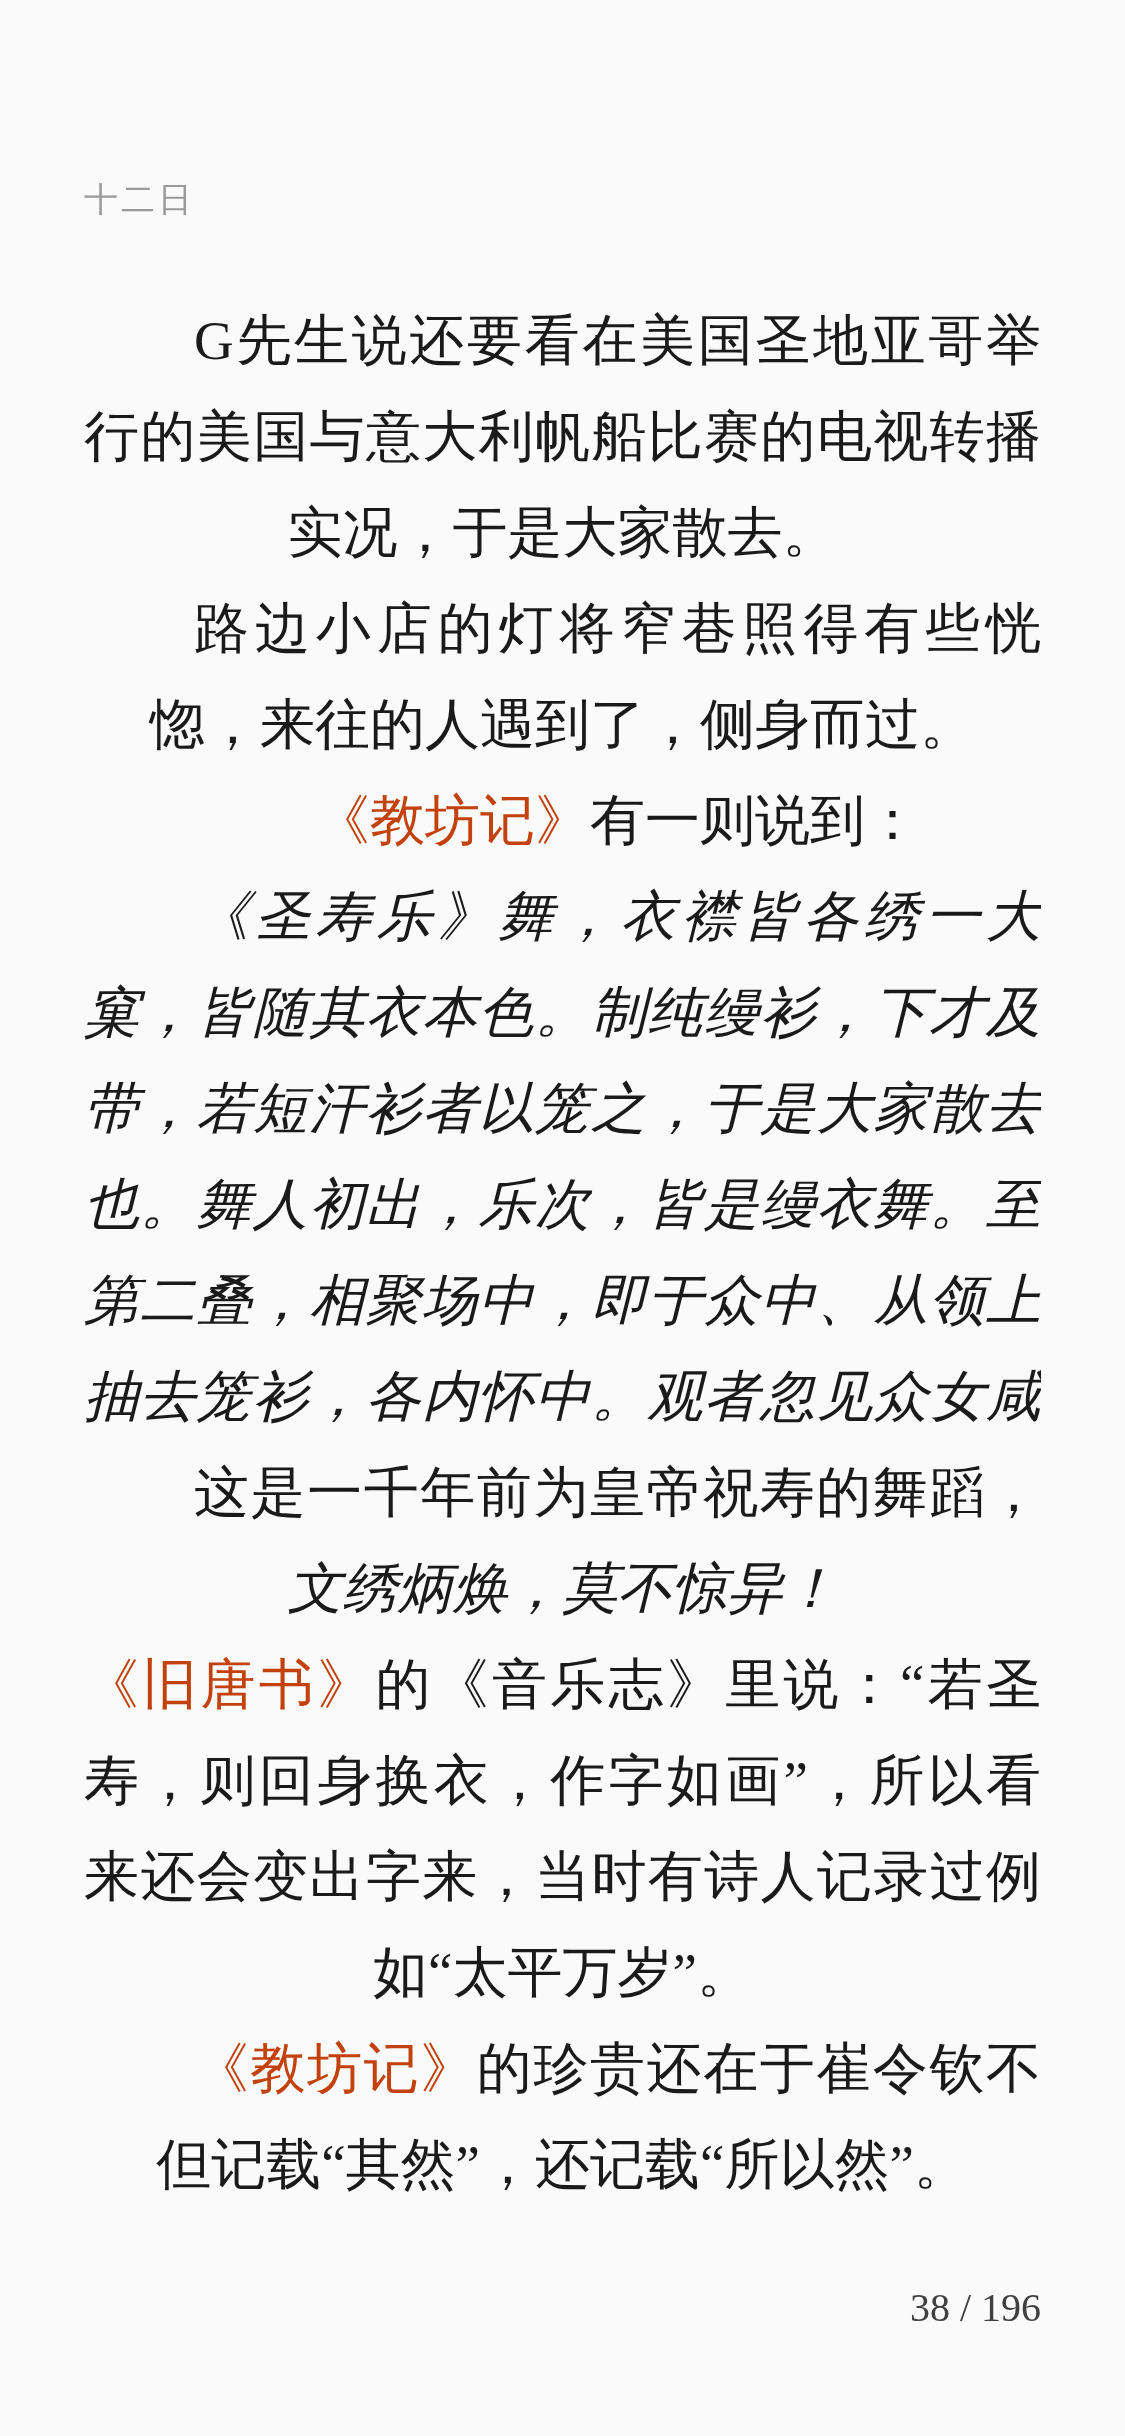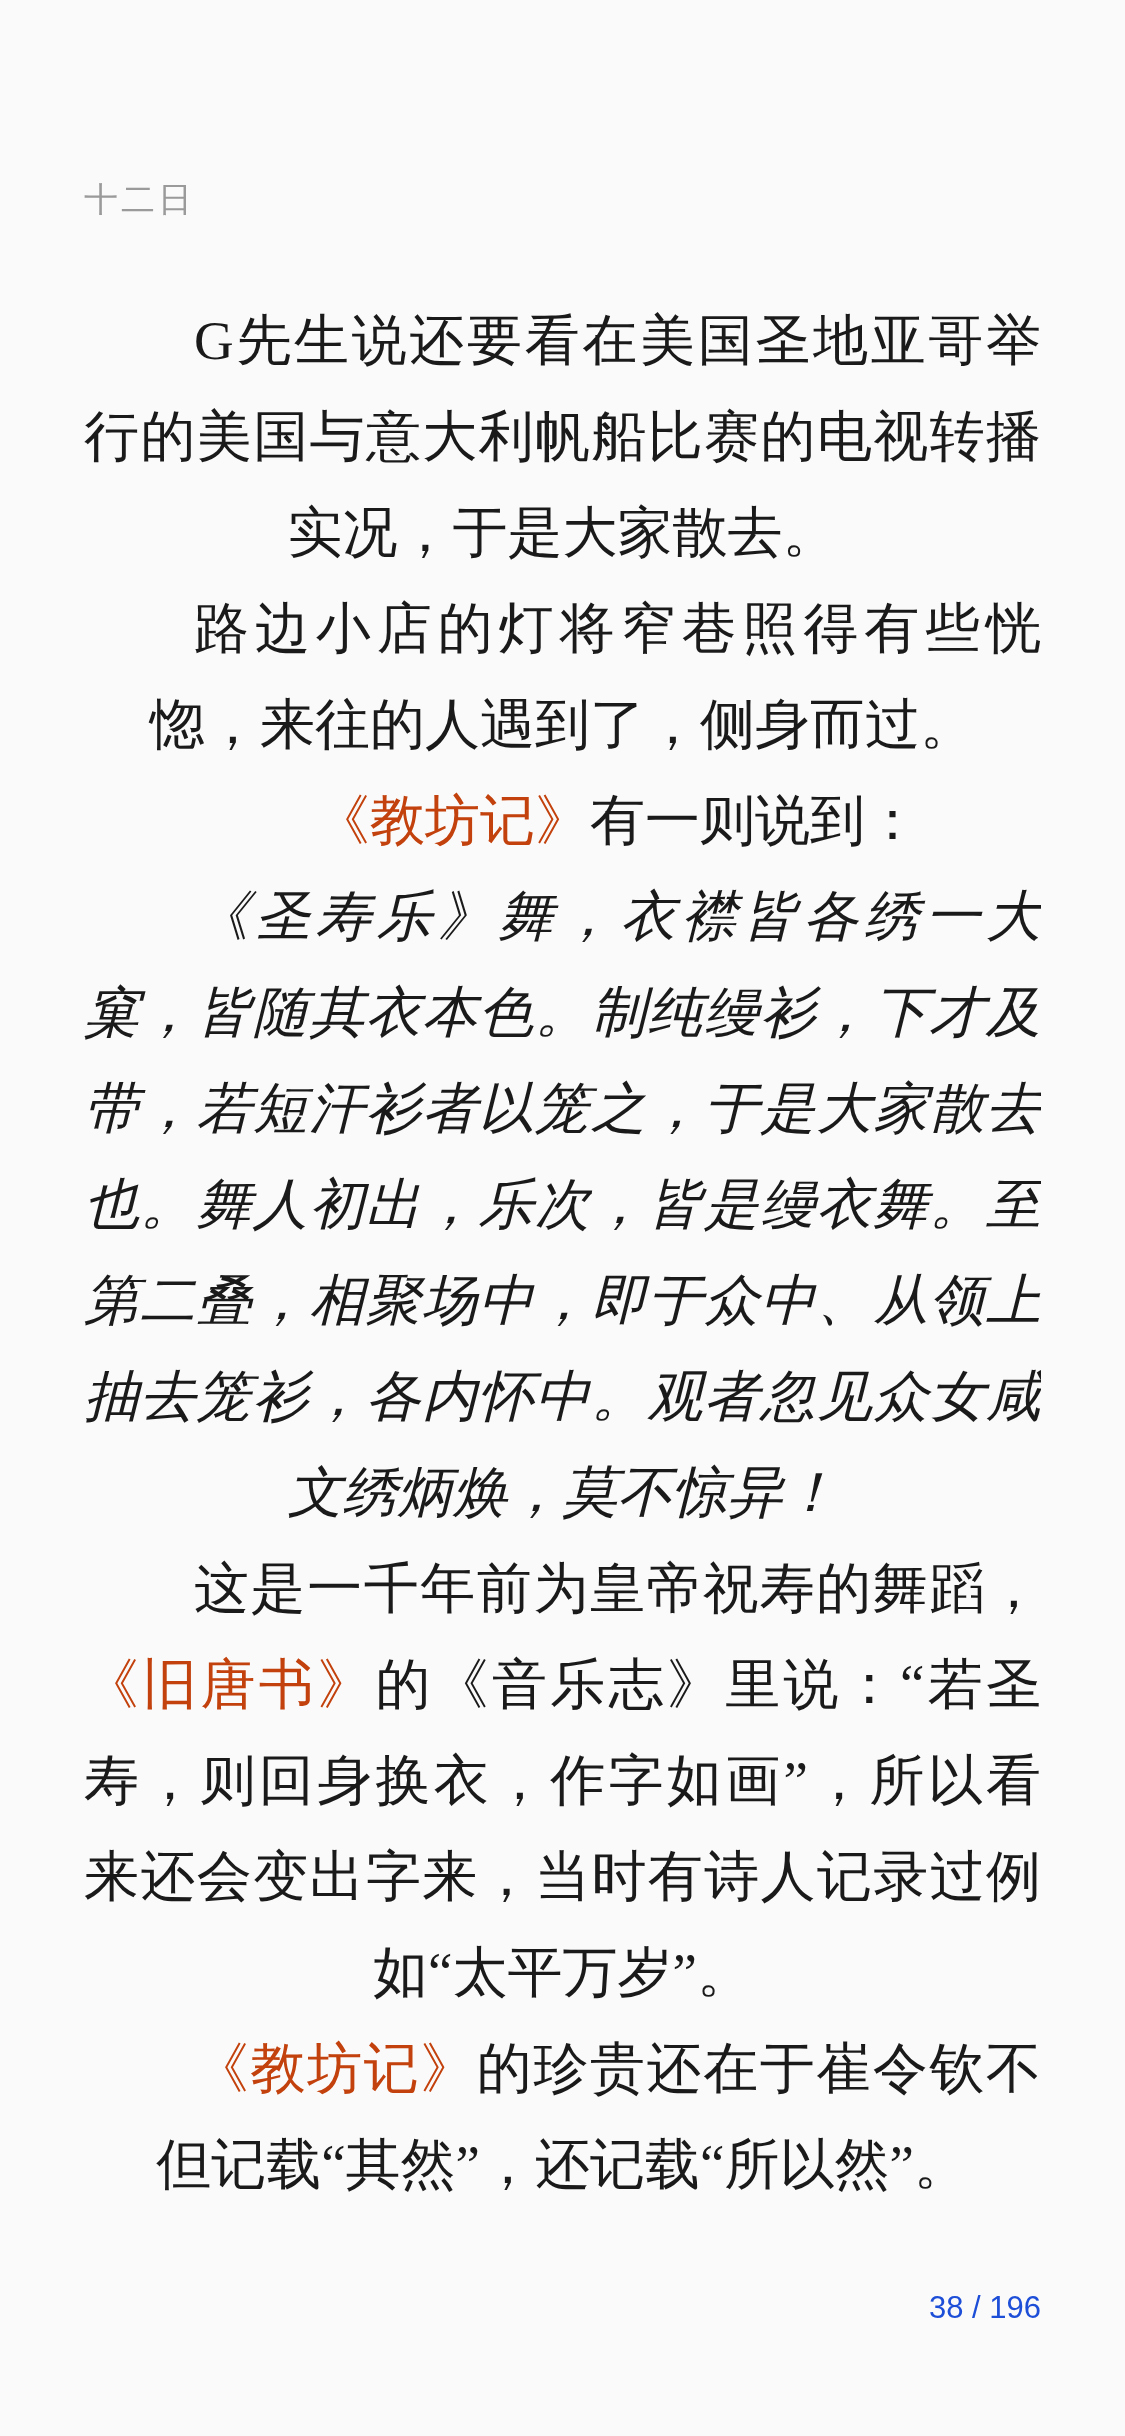--- a/index.html
+++ b/index.html
@@ -37,24 +37,24 @@
     text-align: justify;
     text-align-last: justify;
   }
   .line.indent { text-indent: 2em; }
   .line.quote { font-style: italic; }
   .link { color: #c2410c; }
   .pagenum {
     position: absolute;
     top: 2288px;
     right: 84px;
-    font-family: Liberation Sans, sans-serif;
-    font-size: 31px;
+    font-family: Liberation Serif, serif;
+    font-size: 40px;
     line-height: 40px;
-    color: #1d4ed8;
+    color: #404040;
   }
 </style>
 </head>
 <body>
 
 <div class="page">
   <div class="chapter">十二日</div>
 
   <div class="body-text" id="body-lines">
       <div class="line fill indent"><span>G先生说还要看在美国圣地亚哥举</span></div>
@@ -62,22 +62,22 @@
       <div class="line"><span>实况，于是大家散去。</span></div>
       <div class="line fill indent"><span>路边小店的灯将窄巷照得有些恍</span></div>
       <div class="line"><span>惚，来往的人遇到了，侧身而过。</span></div>
       <div class="line indent"><span class="link">《教坊记》</span><span>有一则说到：</span></div>
       <div class="line fill indent quote"><span>《圣寿乐》舞，衣襟皆各绣一大</span></div>
       <div class="line fill quote"><span>窠，皆随其衣本色。制纯缦衫，下才及</span></div>
       <div class="line fill quote"><span>带，若短汗衫者以笼之，于是大家散去</span></div>
       <div class="line fill quote"><span>也。舞人初出，乐次，皆是缦衣舞。至</span></div>
       <div class="line fill quote"><span>第二叠，相聚场中，即于众中、从领上</span></div>
       <div class="line fill quote"><span>抽去笼衫，各内怀中。观者忽见众女咸</span></div>
+      <div class="line fill indent"><span>这是一千年前为皇帝祝寿的舞蹈，</span></div>
       <div class="line quote"><span>文绣炳焕，莫不惊异！</span></div>
-      <div class="line fill indent"><span>这是一千年前为皇帝祝寿的舞蹈，</span></div>
       <div class="line fill"><span class="link">《旧唐书》</span><span>的《音乐志》里说：“若圣</span></div>
       <div class="line fill"><span>寿，则回身换衣，作字如画”，所以看</span></div>
       <div class="line fill"><span>来还会变出字来，当时有诗人记录过例</span></div>
       <div class="line"><span>如“太平万岁”。</span></div>
       <div class="line fill indent"><span class="link">《教坊记》</span><span>的珍贵还在于崔令钦不</span></div>
       <div class="line"><span>但记载“其然”，还记载“所以然”。</span></div>
     </div>
 
   <div class="pagenum">38 / 196</div>
 </div>

